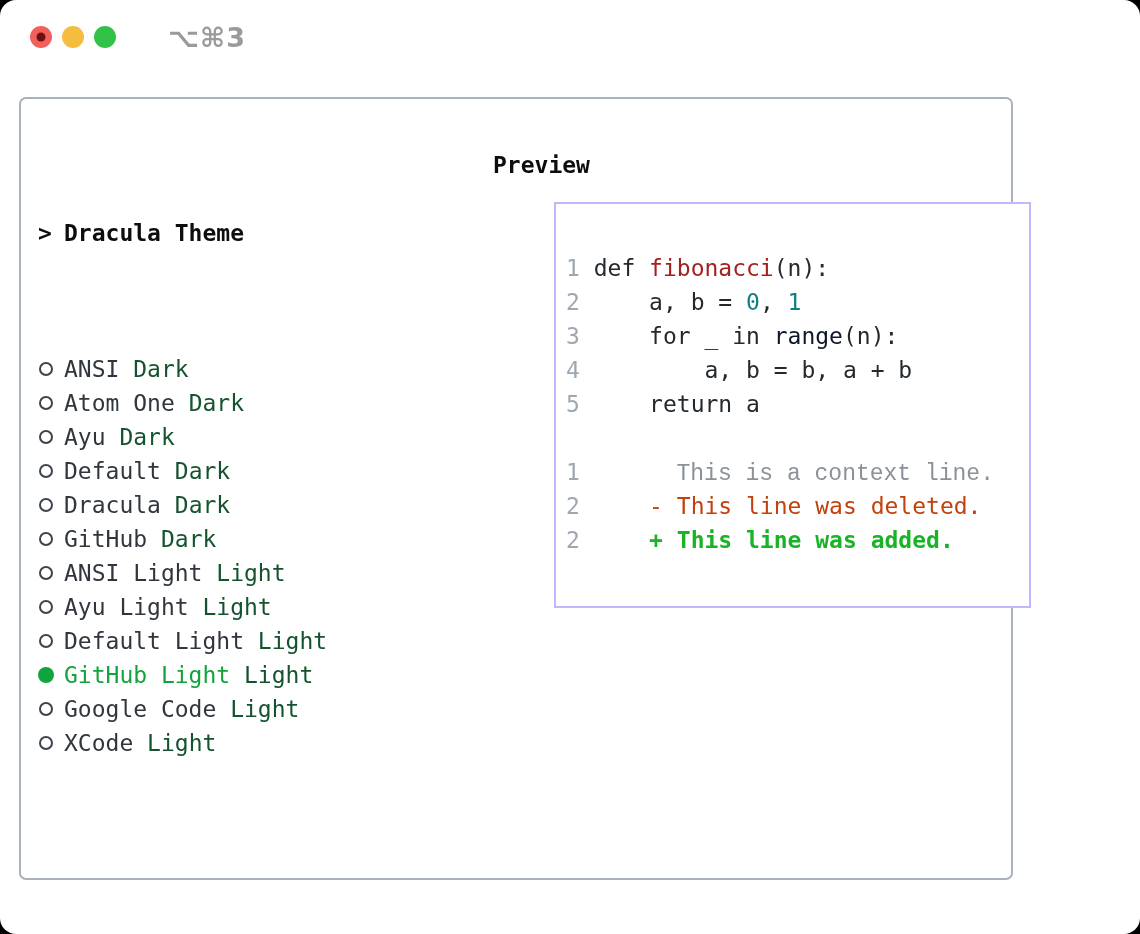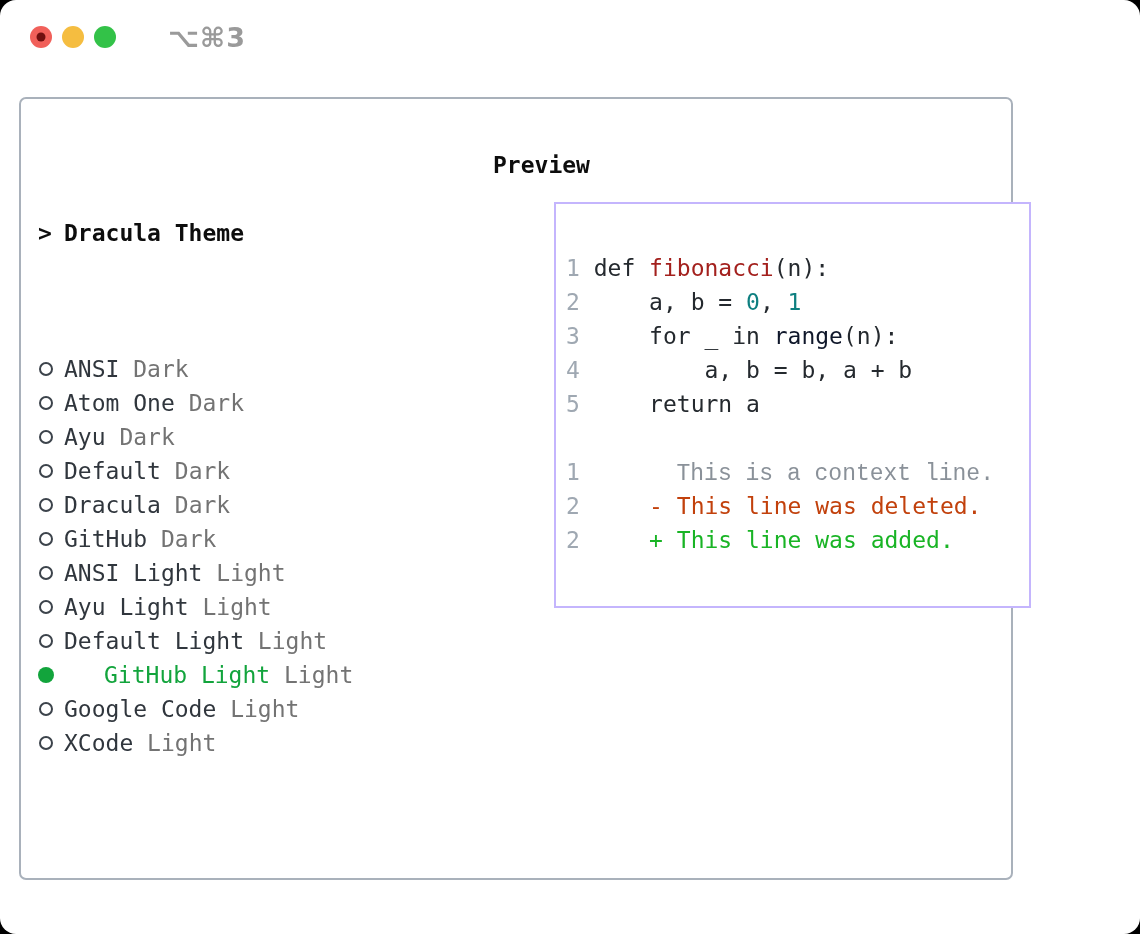--- a/index.html
+++ b/index.html
@@ -33,39 +33,39 @@
   .row { display:flex; align-items:center; height:34px; }
   .marker { width:26px; display:flex; align-items:center; flex:0 0 26px; }
   .caret { font-weight:bold; color:#0d0d0d; }
   .ring {
     width:14px; height:14px; border-radius:50%;
     border:2px solid #3c434b; margin-left:1px;
   }
   .ring.filled { border:none; width:16px; height:16px; background:#12a43c; margin-left:0; }
   .hdr { font-weight:bold; color:#0d0d0d; }
   .label { color:#30363d; }
-  .tag { color:#737373; }
-  .selected .label { color:#12a43c;margin-left:40px; }
+  .tag { color:#14532d; }
+  .selected .label { color:#12a43c; }
   .apply-block { margin-top:34px; }
   
   .preview-title { position:absolute; left:472px; top:49px; font-weight:bold; color:#0d0d0d; }
   .preview-box {
     position:absolute; left:487px; top:103px; width:477px; height:406px;
     border:2px solid #c4b5fd; background:#fff; overflow:hidden;margin-left:46px;
   }
   .code-lines { position:absolute; left:10px; top:47px; white-space:pre; }
   .code-line { height:34px; }
   .num  { color:#9fa8b2; }
   .code { color:#24292e; }
   .fn   { color:#a3201d; }
   .lit  { color:#0e7f80; }
   .call { color:#0f172a; }
   .ctx  { color:#8a9199;font-family:Liberation Mono, monospace; }
   .del  { color:#c2410c; }
-  .add  { color:#19b425; }
+  .add  { color:#19b425;font-weight:bold; }
 </style>
 </head>
 <body>
 
 <div class="screen">
 
   <div class="titlebar">
     <div class="lights">
         <span class="light" style="background: rgb(241, 96, 90);">
           <span class="dot" style="background: rgb(112, 15, 15);"></span>

